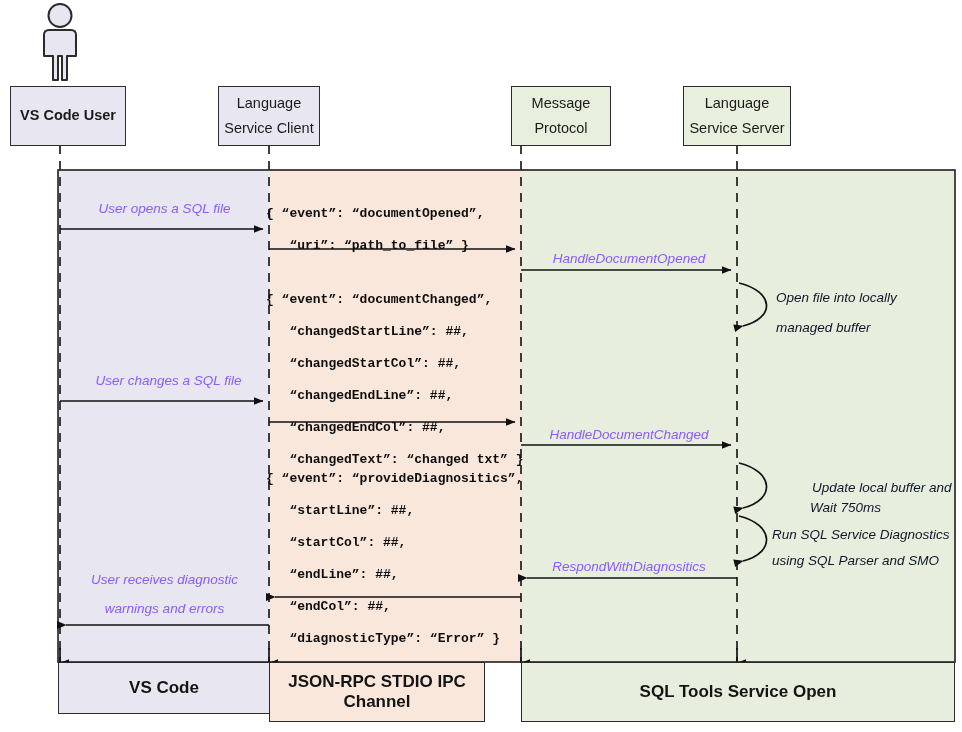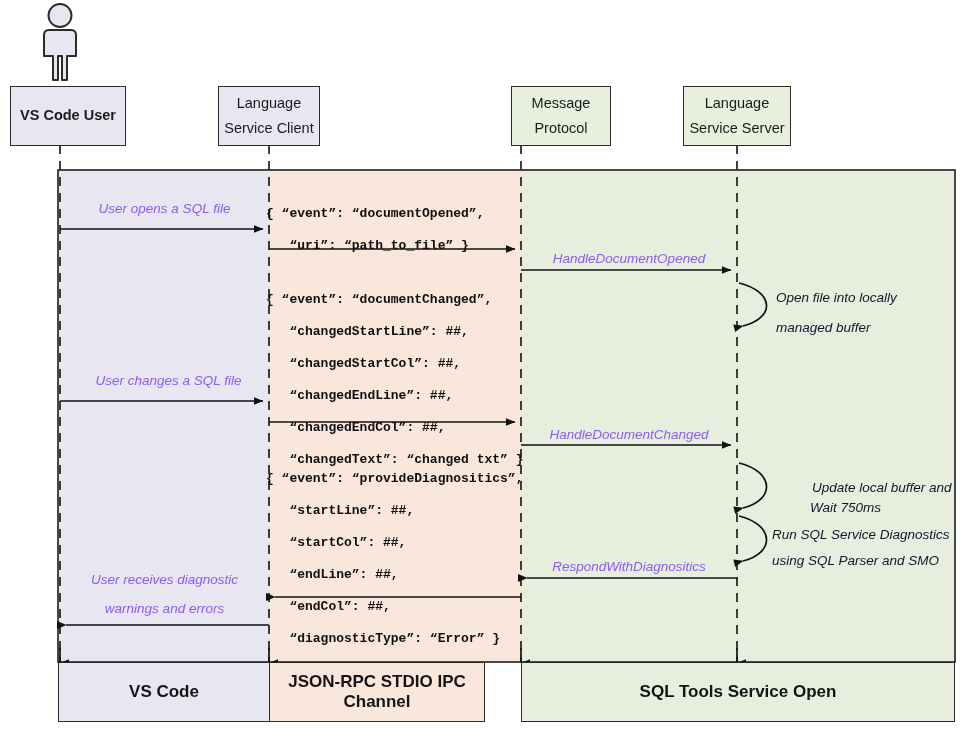--- a/index.html
+++ b/index.html
@@ -151,21 +151,21 @@
    “changedEndCol”: ##,
    “changedText”: “changed txt” }</div>
 
   <div class="json-block" style="left:266px;top:463px;">{ “event”: “provideDiagnositics”,
    “startLine”: ##,
    “startCol”: ##,
    “endLine”: ##,
    “endCol”: ##,
    “diagnosticType”: “Error” }</div>
 
-  <div class="foot-box lav" style="left:58px;top:662px;width:212px;height:60px;">
+  <div class="foot-box lav" style="left:58px;top:662px;width:212px;height:52px;">
     <span>VS Code</span>
   </div>
   <div class="foot-box pch" style="left:269px;top:662px;width:216px;height:60px;">
     <span>JSON-RPC STDIO IPC Channel</span>
   </div>
   <div class="foot-box grn" style="left:521px;top:662px;width:434px;height:60px;">
     <span>SQL Tools Service Open</span>
   </div>
 
 </div>

